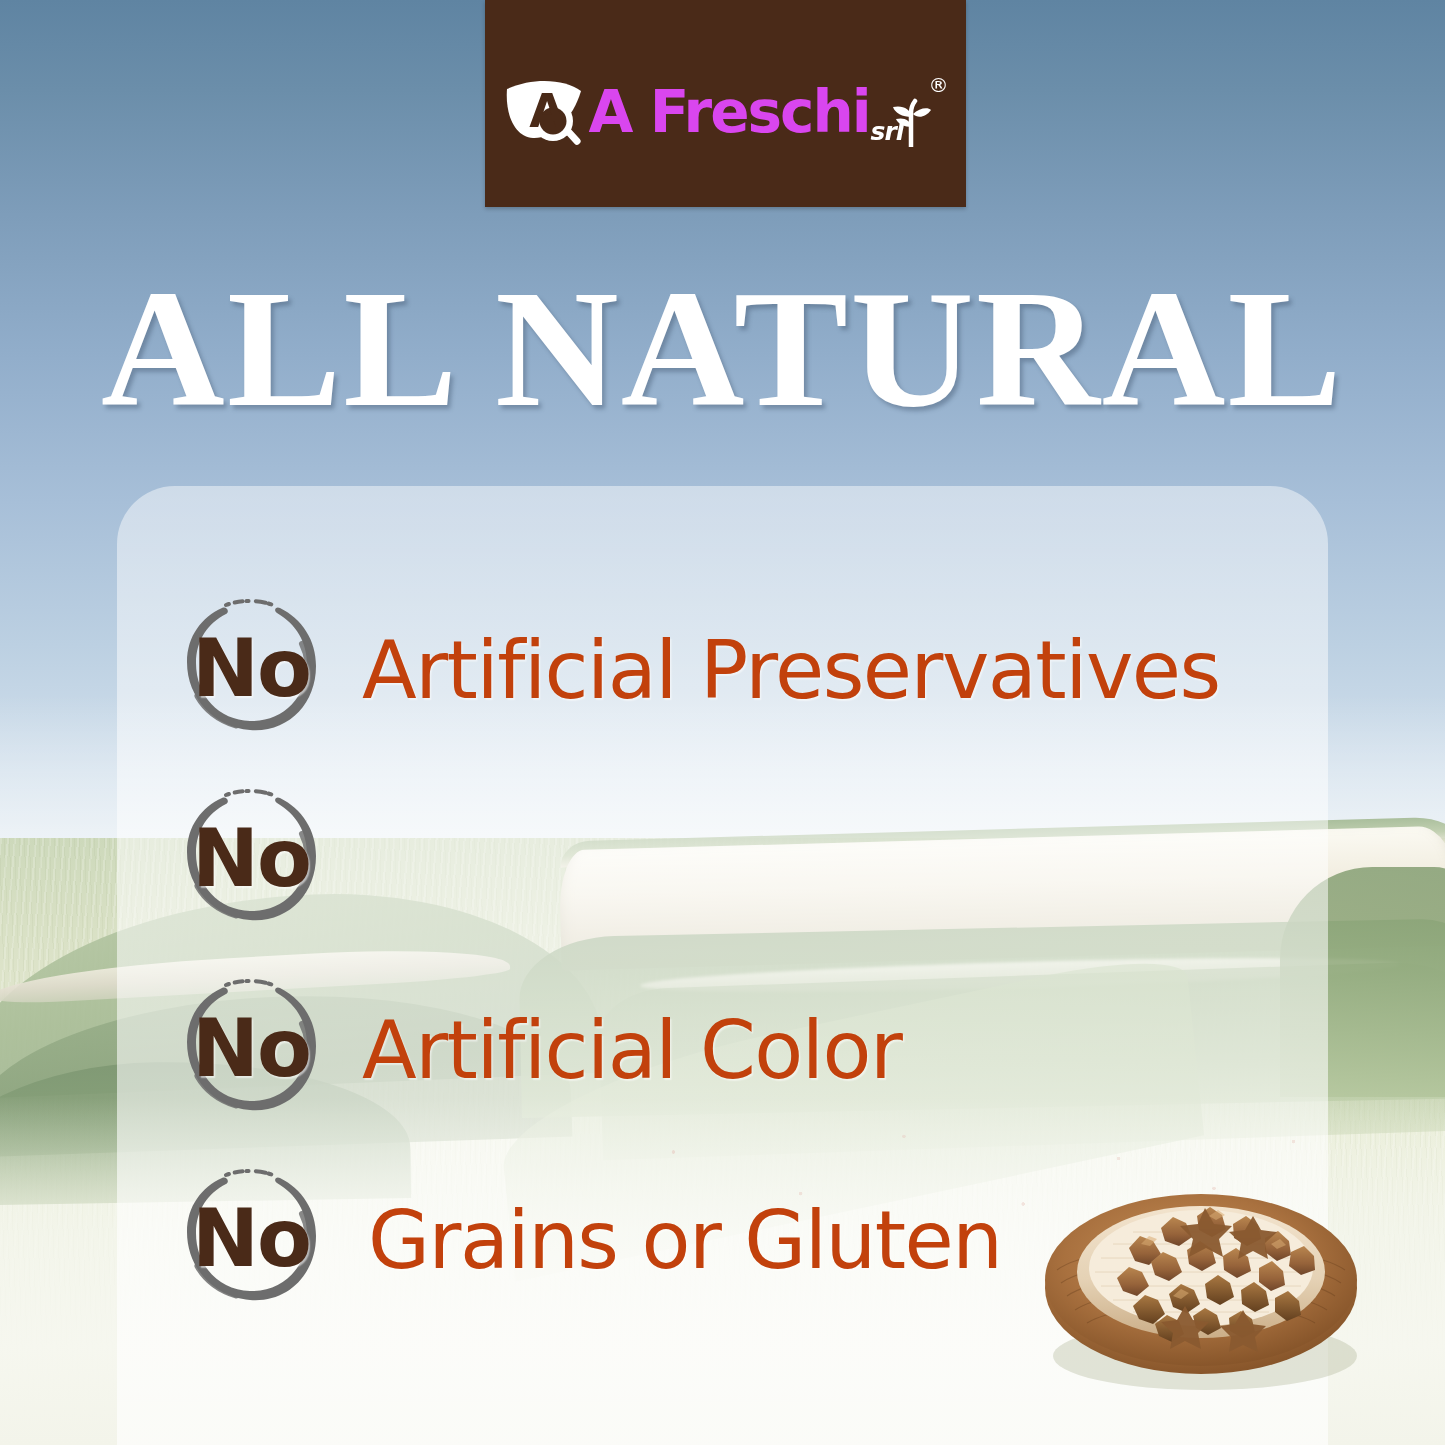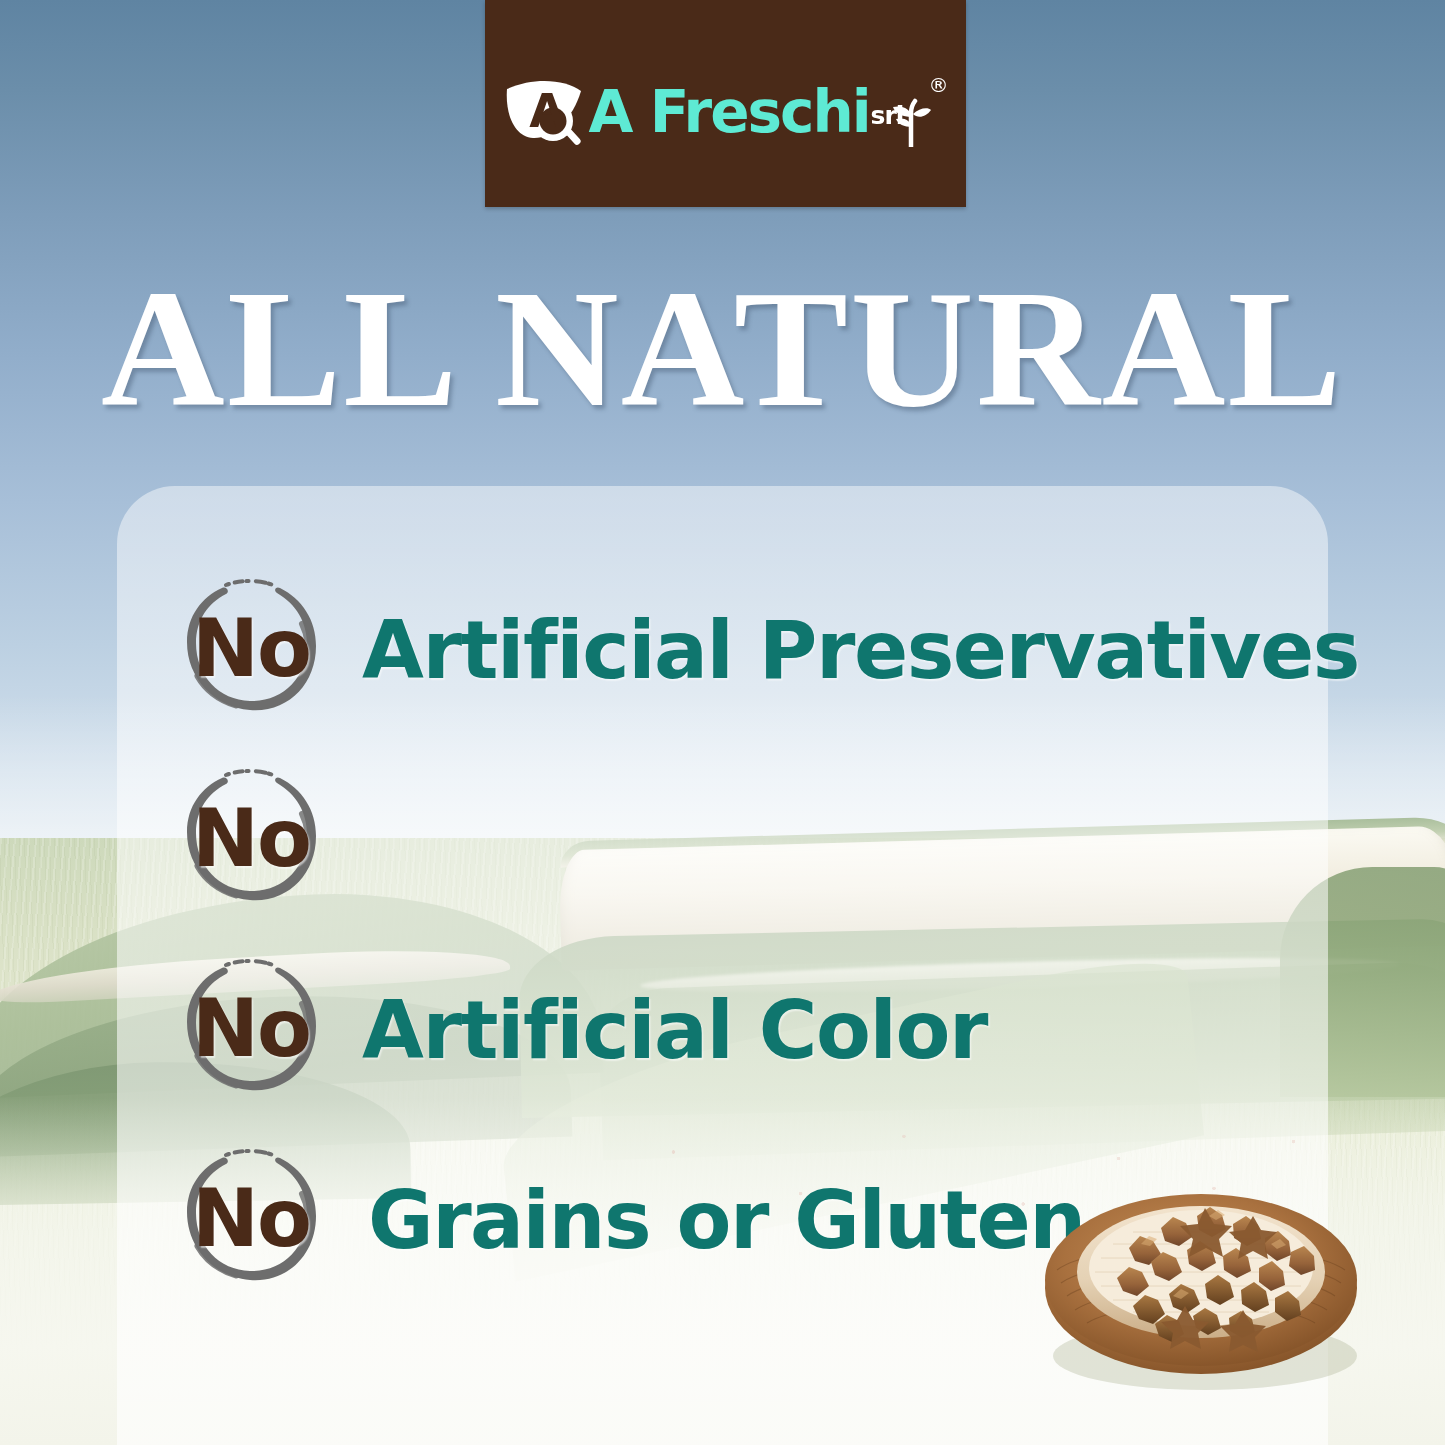--- a/index.html
+++ b/index.html
@@ -162,36 +162,37 @@
   
   .logo-box{
     position:absolute;left:485px;top:0;width:481px;height:207px;
     background:#4a2a18;
     display:flex;align-items:center;justify-content:center;
     box-shadow:0 2px 4px rgba(0,0,0,.22);
   }
   .logo-row{display:flex;align-items:center;gap:0;transform:translateY(8px);}
   .logo-mark{width:92px;height:74px;flex:none;margin-right:-6px;}
   .logo-word{
-    color:#5eead4;
+    color:#d946ef;
     font-family:"DejaVu Sans",sans-serif;
     font-weight:bold;
     font-size:58px;
     letter-spacing:-2px;
     line-height:1;
   }
   .logo-srl{
     color:#fff;
     font-family:"DejaVu Sans",sans-serif;
     font-weight:bold;
     font-size:25px;
     letter-spacing:-1px;
     align-self:flex-end;
     margin-left:1px;
-    margin-bottom:19px;
+    margin-bottom:3px;
+    font-style:italic;
   }
   .logo-sprout{width:40px;height:52px;margin-left:-11px;align-self:flex-end;margin-bottom:2px;}
   .logo-reg{
     color:#fff;font-family:"DejaVu Sans",sans-serif;
     font-size:20px;align-self:flex-start;margin-top:-2px;margin-left:-4px;
   }
 
   
   .headline{
     position:absolute;left:0;top:264px;width:100%;
@@ -208,45 +209,45 @@
   }
 
   
   .claims{
     position:absolute;left:176px;top:556px;width:1160px;
   }
   .claim{
     position:relative;
     height:190px;
     display:flex;
-    align-items:center;
+    align-items:flex-end;
   }
   .no-wrap{
     position:relative;
     width:150px;height:150px;flex:none;
     display:flex;align-items:center;justify-content:center;
   }
   .no-ring{position:absolute;left:0;top:0;width:150px;height:150px;}
   .no-text{
     position:relative;
     font-family:"DejaVu Sans",sans-serif;
     font-weight:bold;
     font-size:80px;
     line-height:1;
     color:#4a2a18;
     letter-spacing:-2px;
     text-shadow:1.5px 2px 1.5px rgba(255,255,255,.55);
     transform:translateY(-2px);
   }
   .claim-text{
     font-family:"DejaVu Sans",sans-serif;
-    font-weight:bold;
+    font-weight:normal;
     font-size:80px;
     line-height:150px;
-    color:#0f766e;
+    color:#c2410c;
     letter-spacing:-1.5px;
     white-space:nowrap;
     text-shadow:1.5px 2px 1.5px rgba(255,255,255,.5);
     margin-left:36px;
   }
   .claim.gap .claim-text{margin-left:42px;}
 
   
   .plate{
     position:absolute;left:1009px;top:1120px;width:380px;height:290px;

